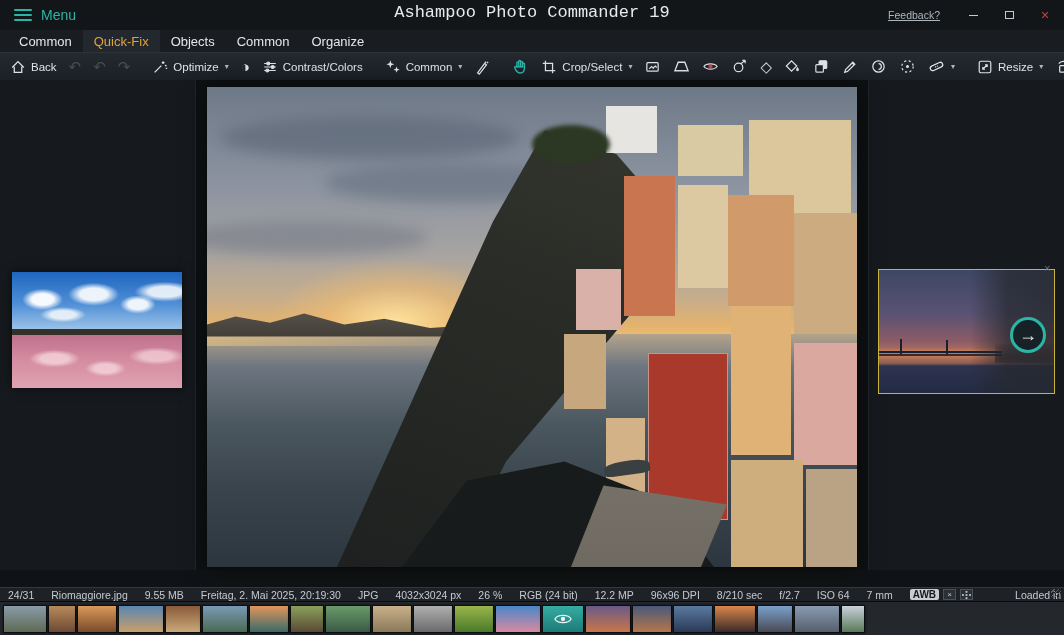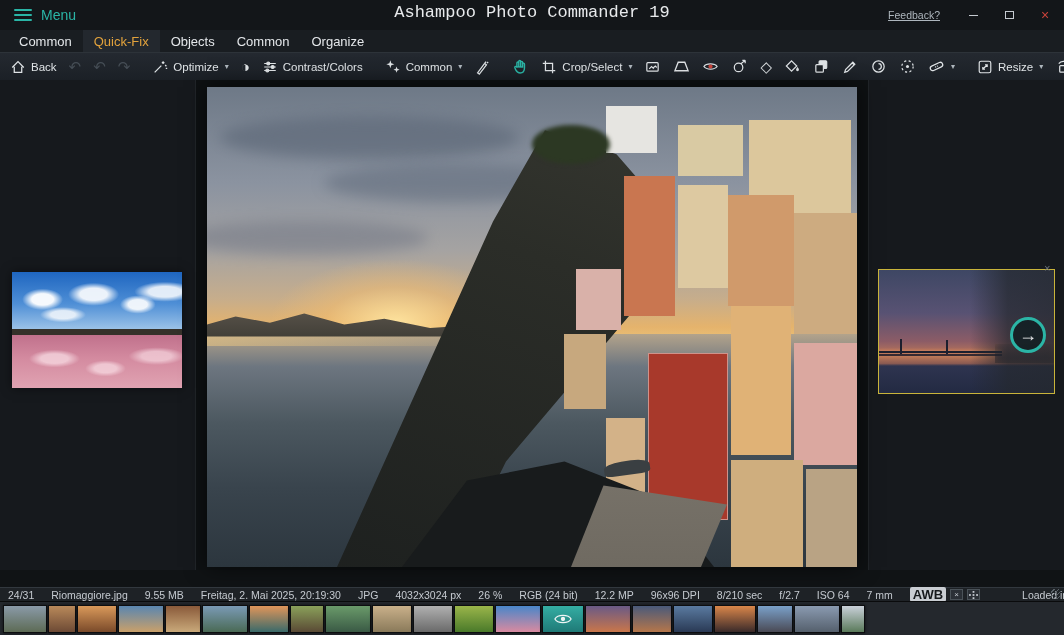--- a/index.html
+++ b/index.html
@@ -156,21 +156,21 @@
   .zoom-slider { position:relative; width:88px; height:5px; background:#3a4046; border-radius:2px; margin-left:4px; cursor:pointer; }
   .zoom-fill { position:absolute; left:0; top:0; height:100%; width:34%; background:#55606a; border-radius:2px; }
   .zoom-knob { position:absolute; left:30%; top:-3px; width:11px; height:11px; border-radius:50%; background:#e5b93c; }
 
   
   .statusbar { position:absolute; left:0; top:587px; width:1064px; height:14px; background:#1e2226;
                border-top:1px solid #32383e; display:flex; align-items:center; padding:0 8px;
                font-size:10.5px; color:#c5cad0; white-space:nowrap; }
   .status-item { margin-right:17px; }
   .status-badges { display:flex; align-items:center; gap:4px; margin-right:16px; }
-  .awb { background:#c9cdd2; color:#16191c; font-size:13px; font-weight:bold; padding:0px 3px; border-radius:2px; }
+  .awb { background:#c9cdd2; color:#16191c; font-size:10px; font-weight:bold; padding:0px 3px; border-radius:2px; }
   .mini-badge { width:13px; height:11px; background:#2b3036; border:1px solid #4a5258; color:#c5cad0;
                 font-size:8px; display:flex; align-items:center; justify-content:center; }
   .loaded { margin-left:26px; }
   .grip { position:absolute; right:3px; bottom:2px; width:10px; height:10px;
           background:repeating-linear-gradient(135deg, transparent 0 2px, #5a6268 2px 3px); }
 
   
   .filmstrip { position:absolute; left:0; top:601px; width:1064px; height:34px; background:#24282d;
                border-top:1px solid #0a0b0c; display:flex; align-items:center; padding-left:3px; gap:0; }
   .thumb { height:28px; margin-right:1px; border:1px solid #0d0e10; box-shadow:0 0 3px rgba(0,0,0,.6);

